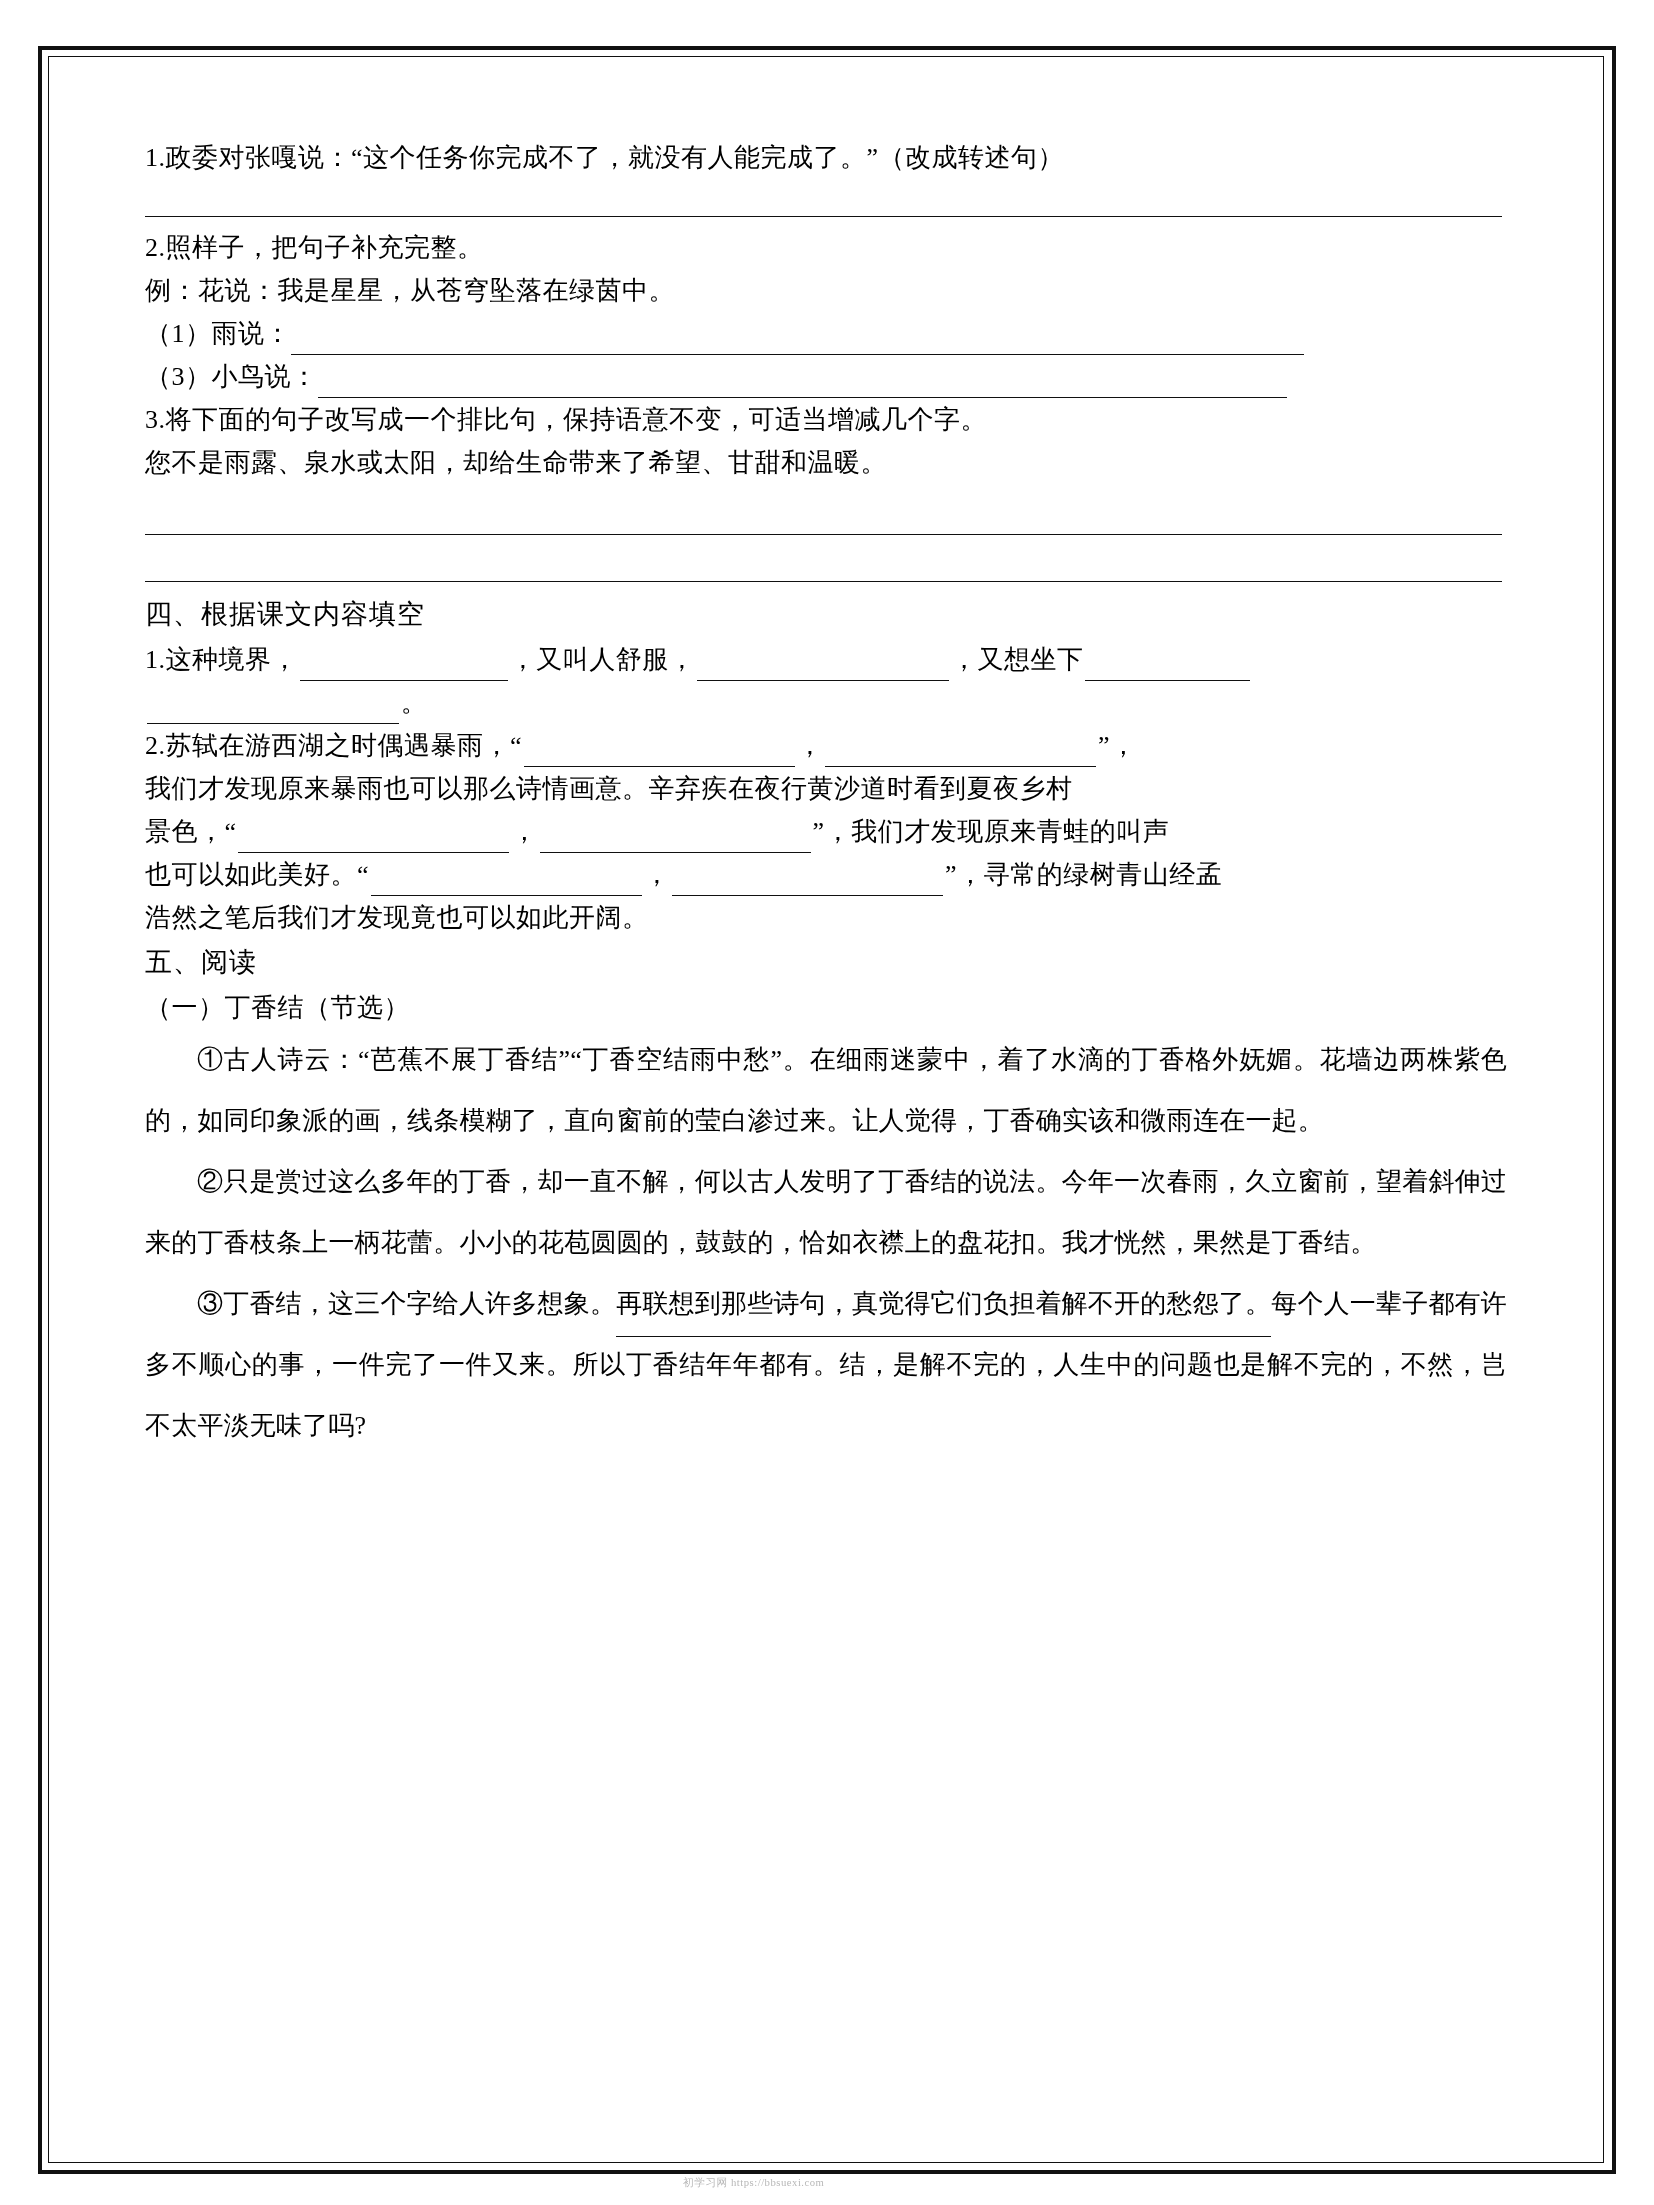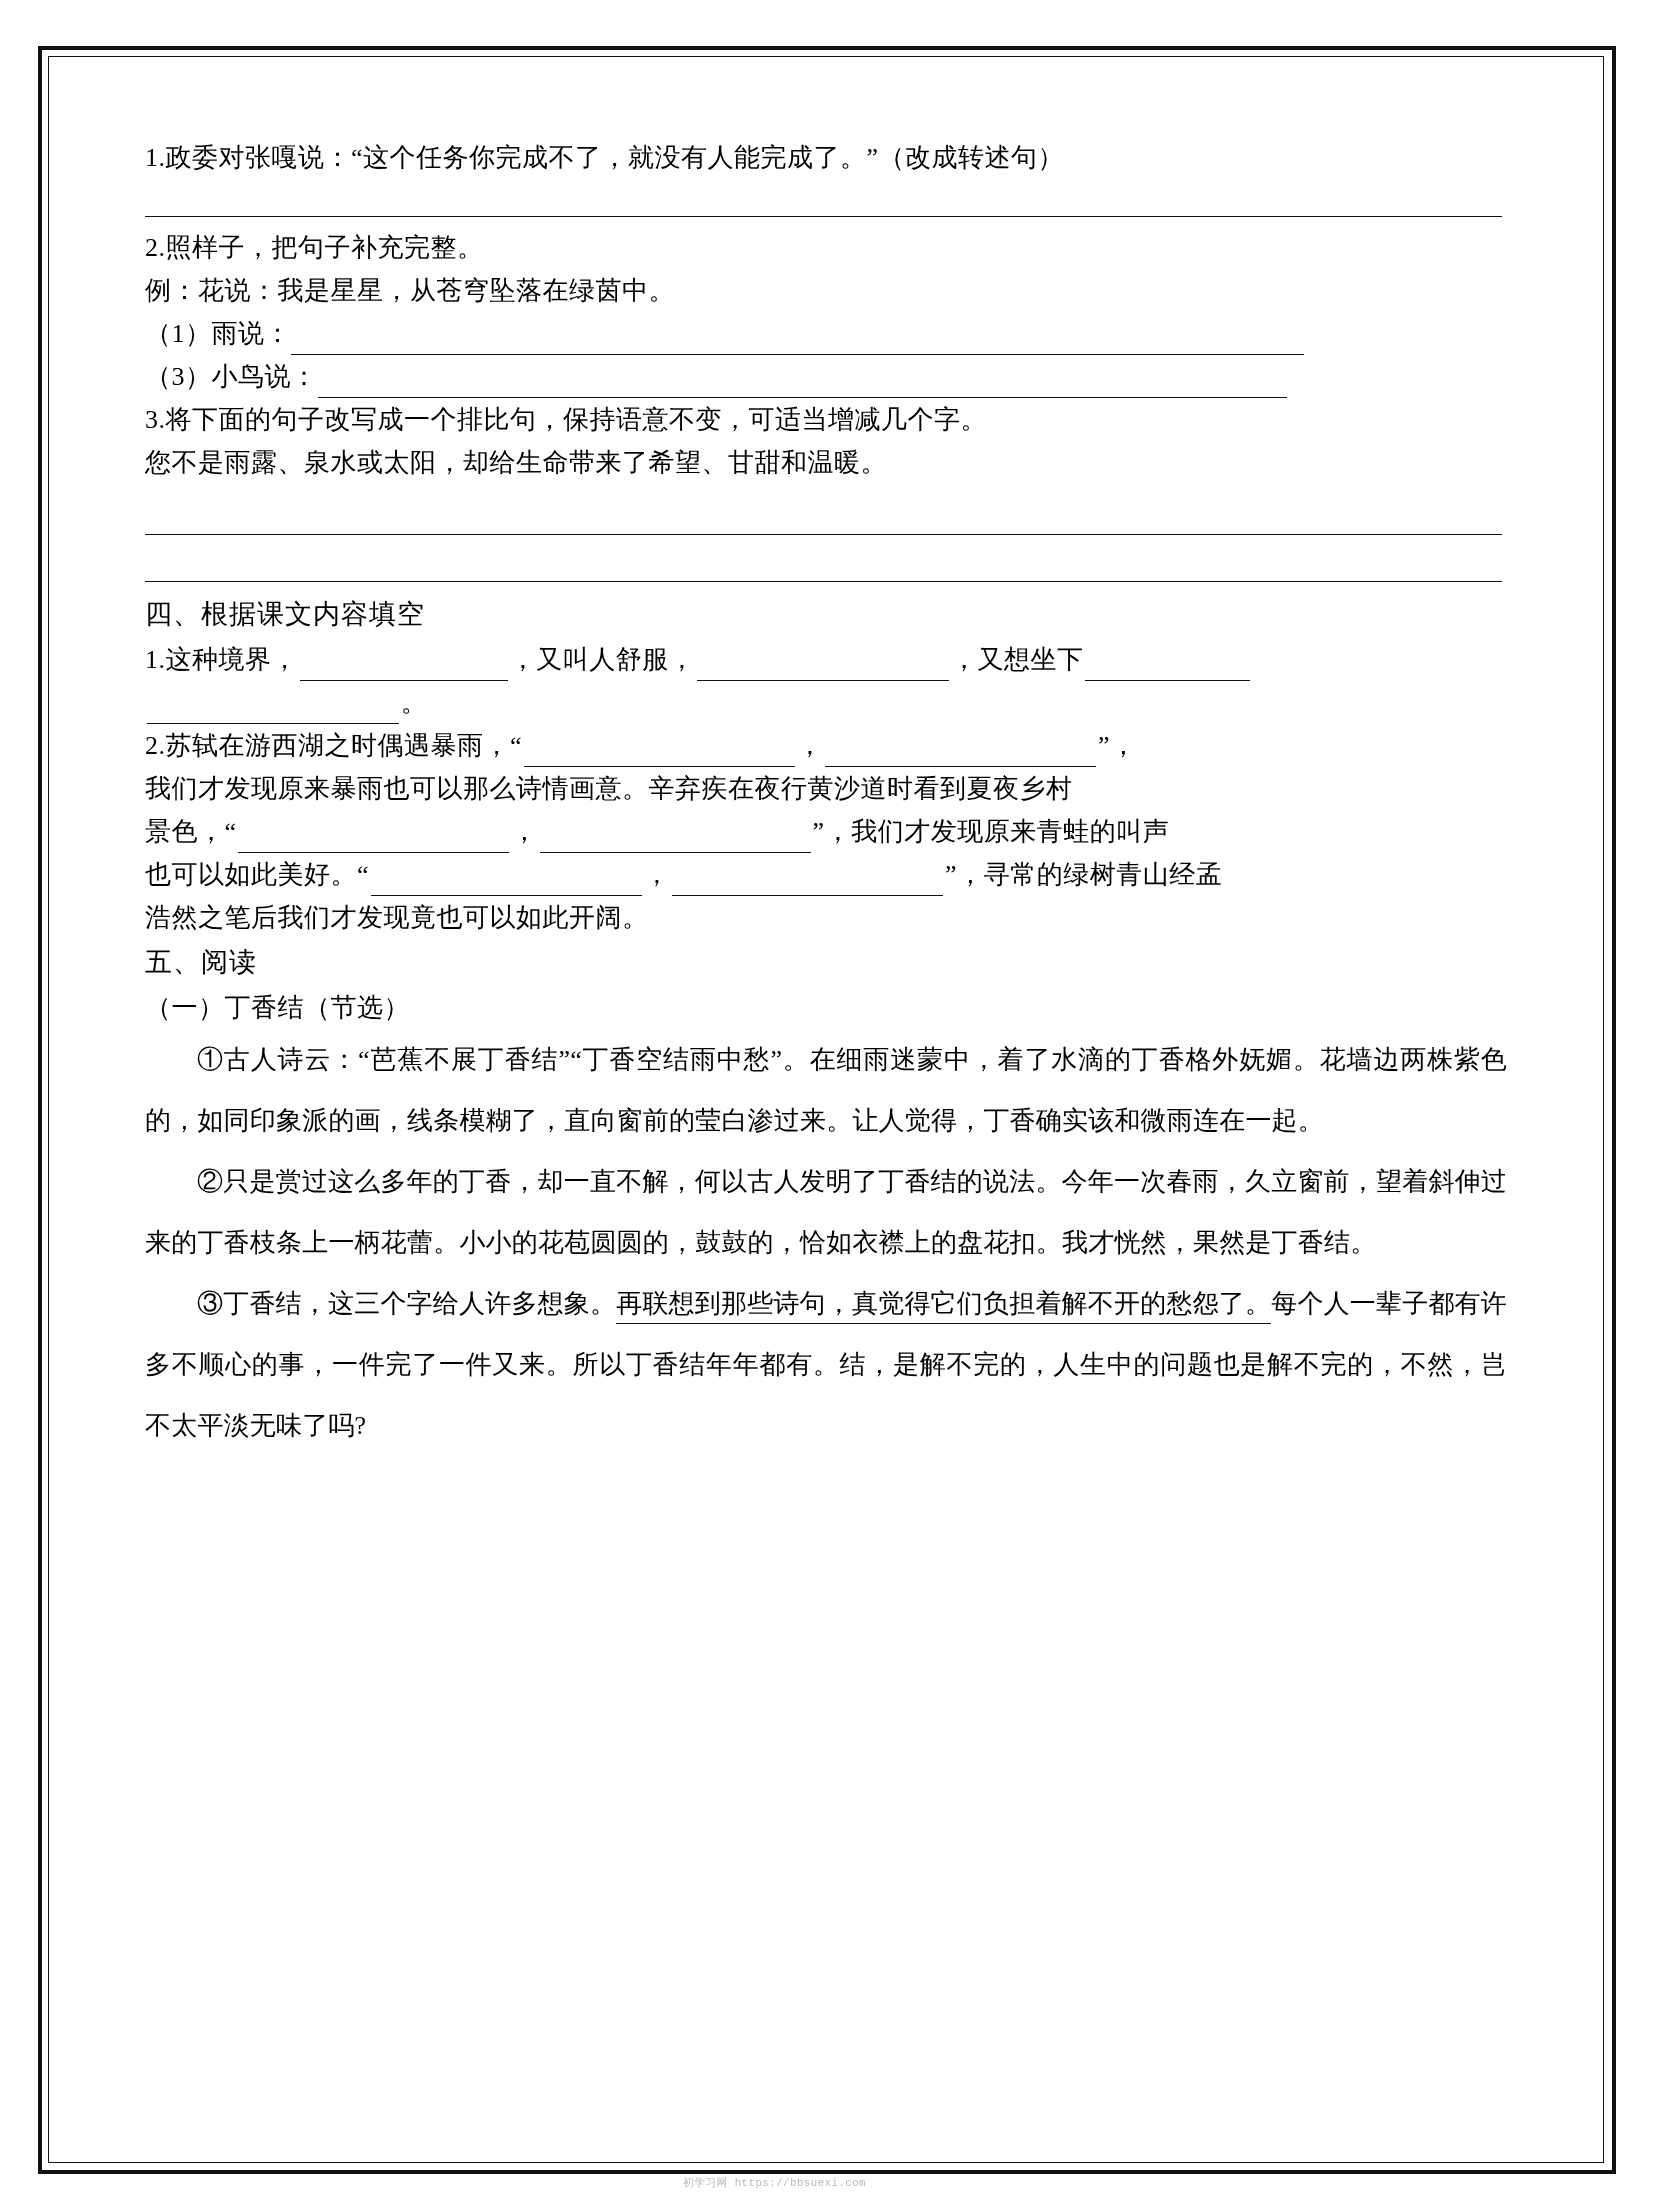--- a/index.html
+++ b/index.html
@@ -90,29 +90,29 @@
   .b-2090 { width: 1013px; }
   .b-2000 { width: 969px; }
   .inline-blank-line {
     display: inline-block;
     border-bottom: 1.5px solid #111;
     vertical-align: bottom;
     height: 26px;
   }
   .underline-text {
     border-bottom: 1.5px solid #111;
-    padding-bottom: 5px;
+    padding-bottom: 18px;
   }
   .watermark {
     position: absolute;
     left: 683px;
     top: 2176px;
     font-size: 10.7px;
     color: #b8b8b8;
-    font-family: Liberation Mono, monospace;
+    font-family: Liberation Serif, serif;
     letter-spacing: 0.5px;
     white-space: nowrap;
   }
   .para {
     font-size: 26px;
     line-height: 61px;
     letter-spacing: 0.2px;
     text-align: justify;
   }
 </style>

